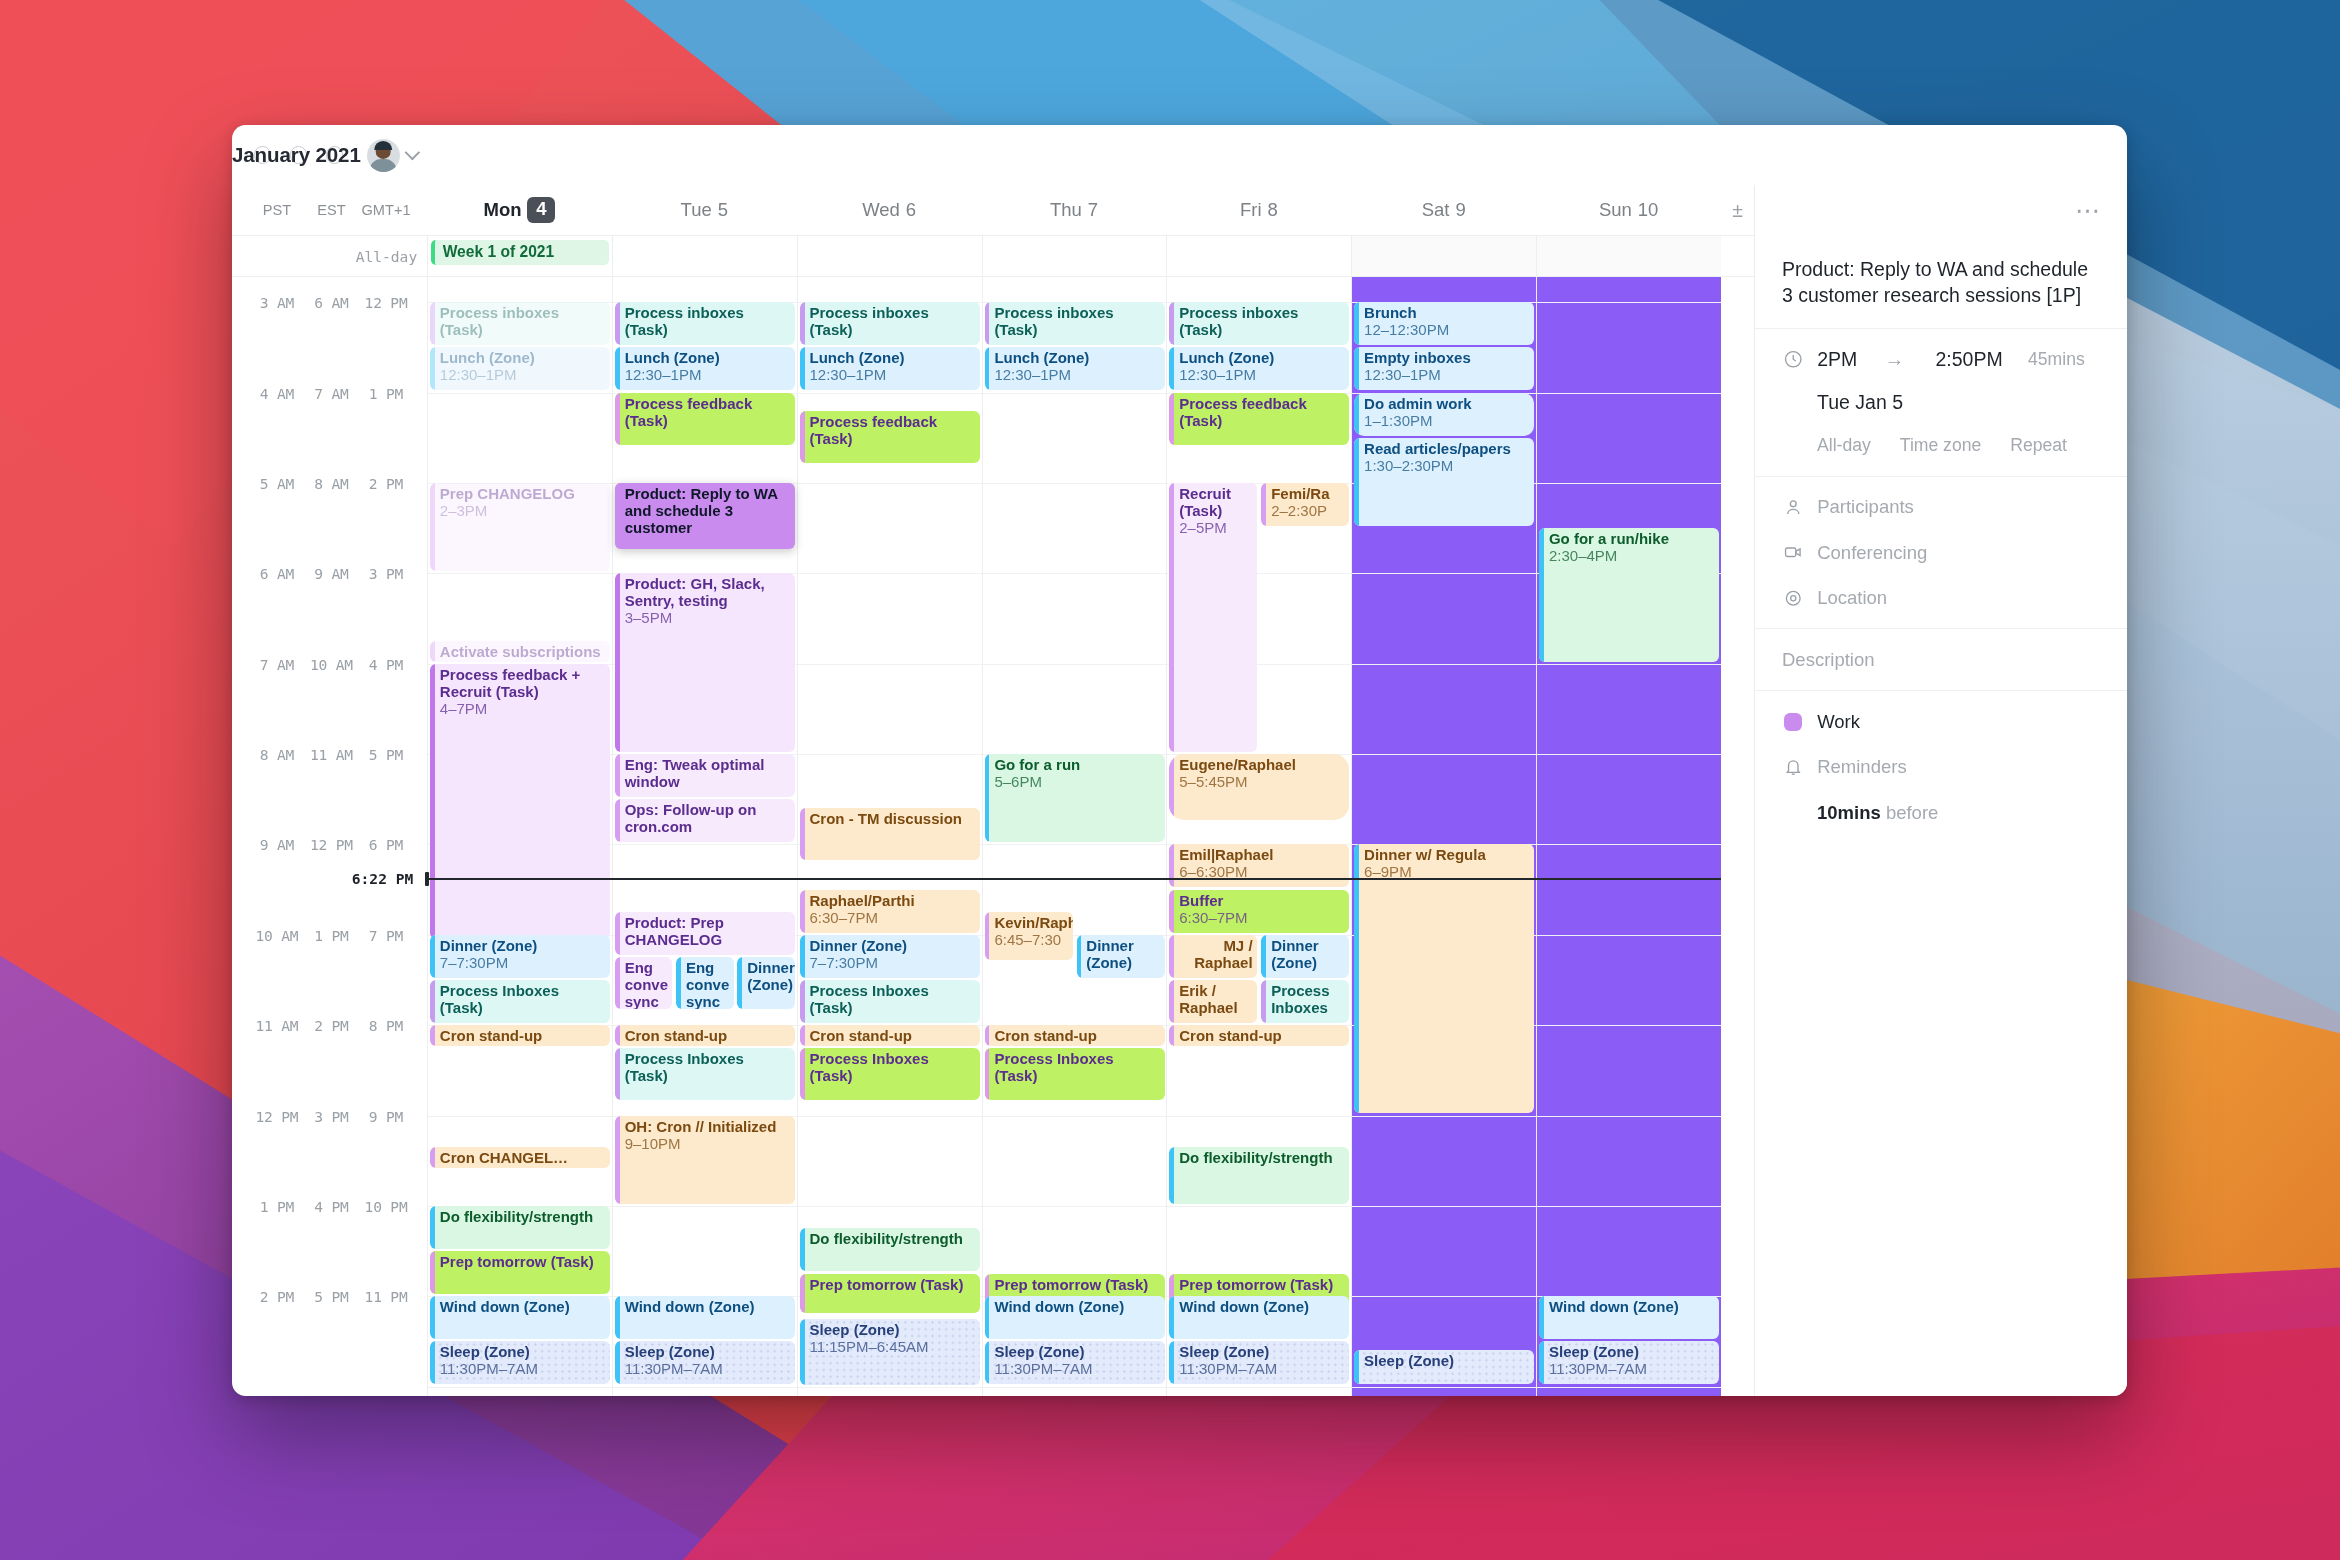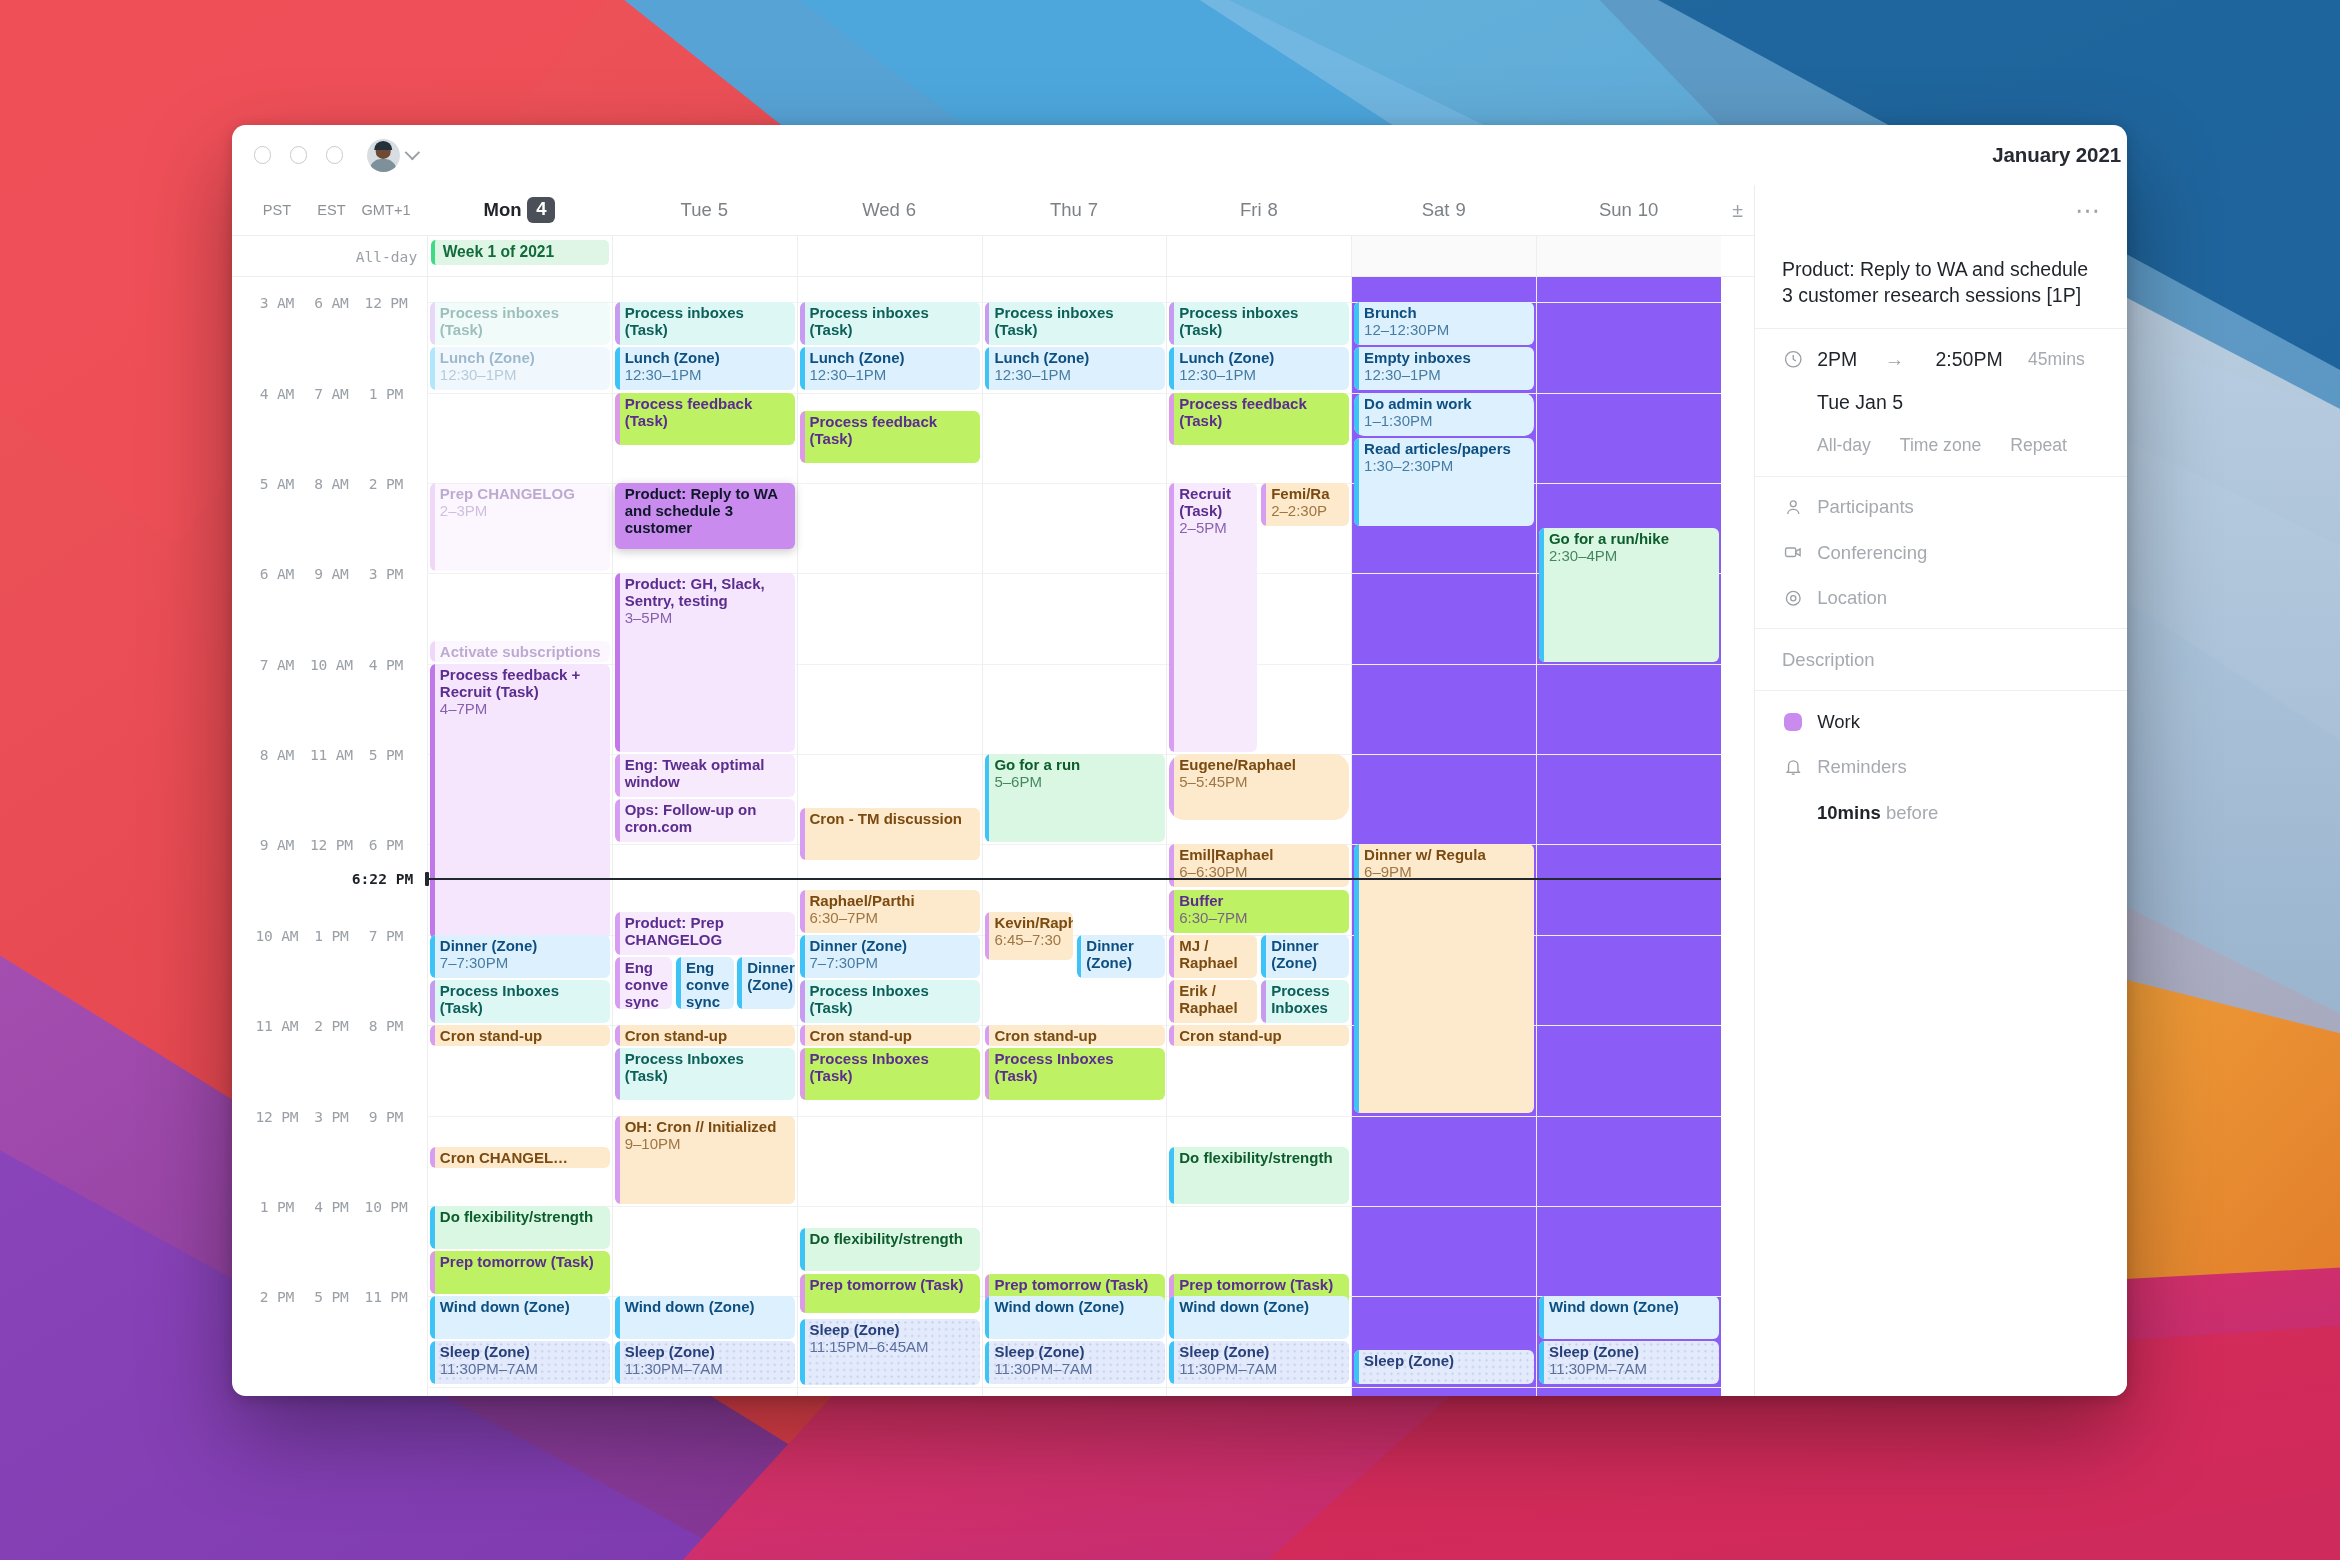--- a/index.html
+++ b/index.html
@@ -50,21 +50,21 @@
   }
   #avatar .face { position:absolute; left:50%; top:5.9px; width:14.6px; height:14.6px; border-radius:50%; background:#6c4a33; transform:translateX(-50%); }
   #avatar .hair { position:absolute; left:50%; top:2.9px; width:17.6px; height:8.8px; border-radius:8.8px 8.8px 0 0; background:#24303a; transform:translateX(-50%); }
   #avatar .body { position:absolute; left:50%; bottom:-3.9px; width:27px; height:16.6px; border-radius:11.7px 11.7px 0 0; background:#7e9099; transform:translateX(-50%); }
   .chev-down {
     width: 10.7px; height: 10.7px;
     border-right: 2px solid #9aa0a6; border-bottom: 2px solid #9aa0a6;
     transform: rotate(45deg); margin-top: -4.9px;
   }
   #window-title {
-    position: absolute; left: 0; right: 6px; text-align: right;
+    position: absolute; left: 0; right: 0; text-align: left;
     font-size: 20.5px; font-weight: 700; color: #262b33;
     letter-spacing: -0.1px;
     pointer-events: none;
   }
 
   
   #body-split { display: flex; flex: 1 1 auto; min-height: 0; }
 
   
   #calendar { width: 1523px; flex: 0 0 1523px; display: flex; flex-direction: column; min-height: 0; border-right: 1px solid #ececef; }
@@ -735,21 +735,21 @@
               <div class="ev c-orng" style="top: 567px; height: 43px; left: calc(0% + 2px); width: calc(100% - 3.9px);">
                 <div class="bar"></div>
                 <span class="ttl">Emil|Raphael</span>
                 <span class="tm">6–6:30PM</span>
               </div>
               <div class="ev c-pink" style="top: 613px; height: 43px; left: calc(0% + 2px); width: calc(100% - 3.9px);">
                 <div class="bar"></div>
                 <span class="ttl">Buffer</span>
                 <span class="tm">6:30–7PM</span>
               </div>
-              <div class="ev c-orng" style="top: 658px; height: 43px; left: calc(0% + 2px); width: calc(50% - 3.9px);">
+              <div class="ev c-orng" style="top: 658px; height: 43px; left: calc(0% + 2px); width: calc(50% - 3.9px); text-align: right;">
                 <div class="bar"></div>
                 <span class="ttl">MJ / Raphael</span>
               </div>
               <div class="ev c-blue" style="top: 658px; height: 43px; left: calc(50% + 2px); width: calc(50% - 3.9px);">
                 <div class="bar"></div>
                 <span class="ttl">Dinner (Zone)</span>
               </div>
               <div class="ev c-orng" style="top: 703px; height: 43px; left: calc(0% + 2px); width: calc(50% - 3.9px);">
                 <div class="bar"></div>
                 <span class="ttl">Erik / Raphael</span>

